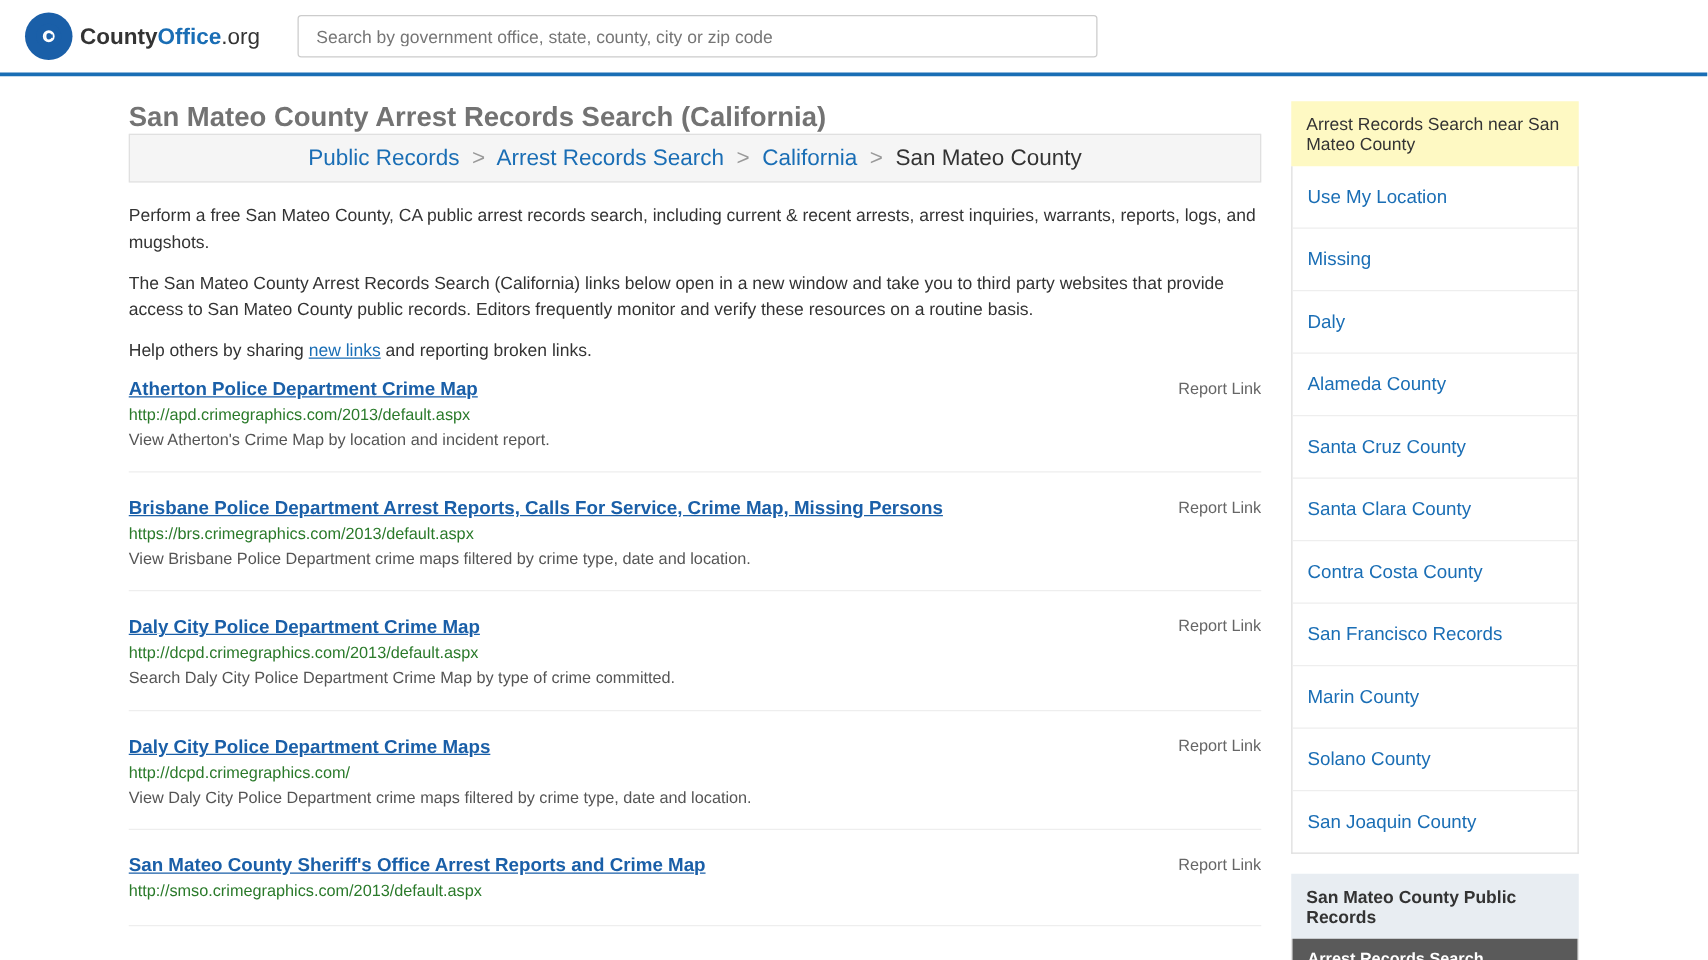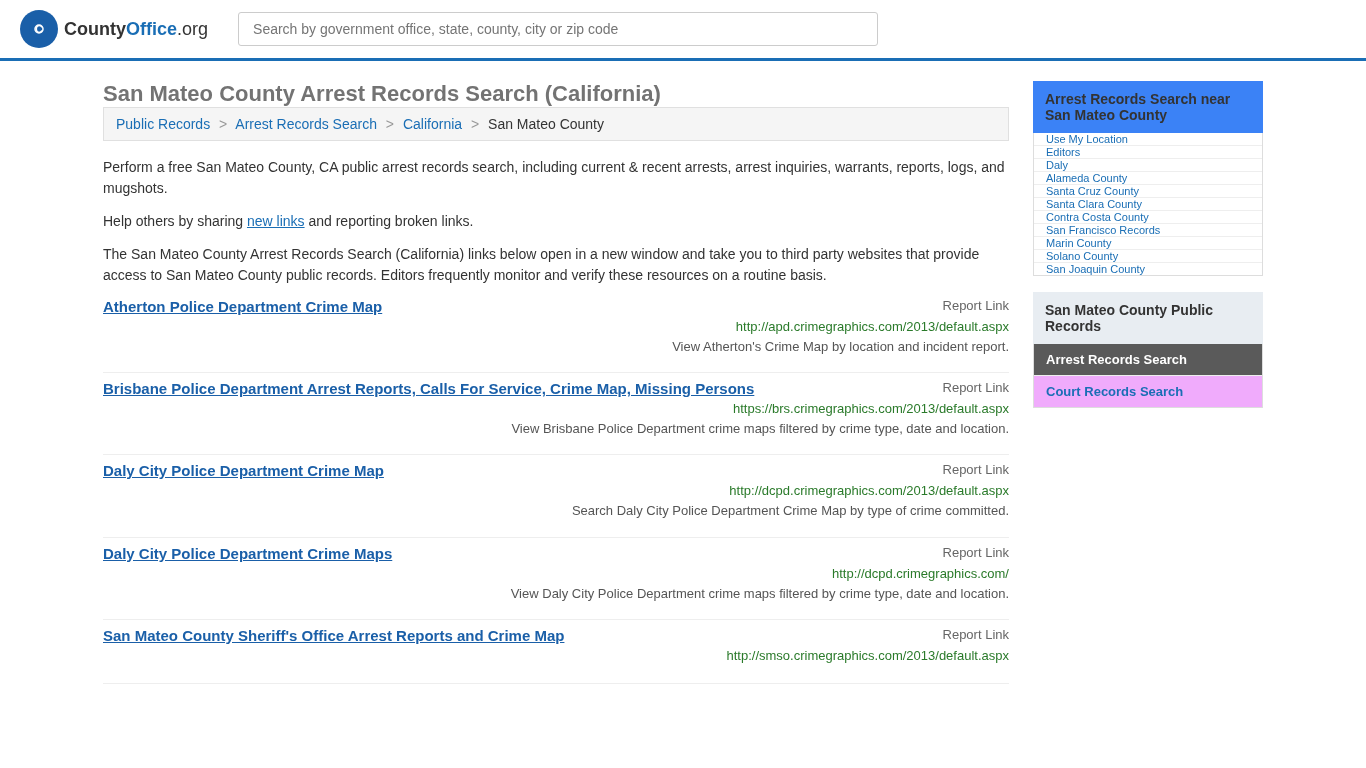--- a/index.html
+++ b/index.html
@@ -70,37 +70,37 @@
       font-weight: bold;
       color: #737373;
     }
 
     
     #breadcrumb {
       background: #f5f5f5;
       border: 1px solid #e0e0e0;
       padding: 8px 12px;
       margin-bottom: 16px;
-      font-size: 14px;
+      font-size: 18px;
       color: #666;
+      text-align: center;
     }
     #breadcrumb a { color: #1a6eb5; text-decoration: none; }
     #breadcrumb .sep { margin: 0 5px; color: #999; }
     #breadcrumb .current { color: #333; }
 
     
     .description { margin-bottom: 12px; font-size: 14px; line-height: 1.5; color: #333; }
     .description a { color: #1a6eb5; }
 
     
     .record-item {
-      margin-bottom: 7px;
+      margin-bottom: 20px;
       padding-bottom: 16px;
       border-bottom: 1px solid #eee;
-      text-align: right;
     }
     .record-title {
       font-size: 15px;
       font-weight: bold;
       color: #1a5fa8;
       text-decoration: underline;
       cursor: pointer;
       display: inline;
     }
     .record-header {
@@ -127,42 +127,42 @@
 
     
     #sidebar {
       width: 230px;
       flex-shrink: 0;
     }
     .sidebar-section {
       margin-bottom: 16px;
     }
     .sidebar-header {
-      background: #3b82f6;
+      background: #fef9c3;
       padding: 10px 12px;
-      font-weight: bold;
+      font-weight: normal;
       font-size: 14px;
       color: #333;
       margin-bottom: 0;
     }
     .sidebar-list {
       list-style: none;
       border: 1px solid #ddd;
       border-top: none;
     }
     .sidebar-list li {
       border-bottom: 1px solid #eee;
     }
     .sidebar-list li:last-child { border-bottom: none; }
     .sidebar-list li a {
       display: block;
-      padding: 0 12px;
+      padding: 16px 12px;
       color: #1a6eb5;
       text-decoration: none;
-      font-size: 11px;
+      font-size: 15px;
     }
 
     .sidebar-public-records-header {
       background: #e8edf2;
       padding: 10px 12px;
       font-weight: bold;
       font-size: 14px;
       color: #333;
       margin-top: 16px;
     }
@@ -224,24 +224,24 @@
       <a href="#">Public Records</a>
       <span class="sep">&gt;</span>
       <a href="#">Arrest Records Search</a>
       <span class="sep">&gt;</span>
       <a href="#">California</a>
       <span class="sep">&gt;</span>
       <span class="current">San Mateo County</span>
     </div>
 
     <p class="description">Perform a free San Mateo County, CA public arrest records search, including current &amp; recent arrests, arrest inquiries, warrants, reports, logs, and mugshots.</p>
+    <p class="description">The San Mateo County Arrest Records Search (California) links below open in a new window and take you to third party websites that provide access to San Mateo County public records. Editors frequently monitor and verify these resources on a routine basis.</p>
     <p class="description">
       <span>Help others by sharing </span><a href="#">new links</a><span> and reporting broken links.</span>
     </p>
-    <p class="description">The San Mateo County Arrest Records Search (California) links below open in a new window and take you to third party websites that provide access to San Mateo County public records. Editors frequently monitor and verify these resources on a routine basis.</p>
 
     <div id="records-list">
 
       <div class="record-item">
         <div class="record-header">
           <a href="#" class="record-title">Atherton Police Department Crime Map</a>
           <span class="report-link">Report Link</span>
         </div>
         <div class="record-url">http://apd.crimegraphics.com/2013/default.aspx</div>
         <div class="record-desc">View Atherton's Crime Map by location and incident report.</div>
@@ -288,21 +288,21 @@
 
   <div id="sidebar">
 
     <div class="sidebar-section">
       <div class="sidebar-header">Arrest Records Search near San Mateo County</div>
       <ul class="sidebar-list">
         <li>
           <a href="#">Use My Location</a>
         </li>
         <li>
-          <a href="#">Editors</a>
+          <a href="#">Missing</a>
         </li>
         <li>
           <a href="#">Daly</a>
         </li>
         <li>
           <a href="#">Alameda County</a>
         </li>
         <li>
           <a href="#">Santa Cruz County</a>
         </li>

